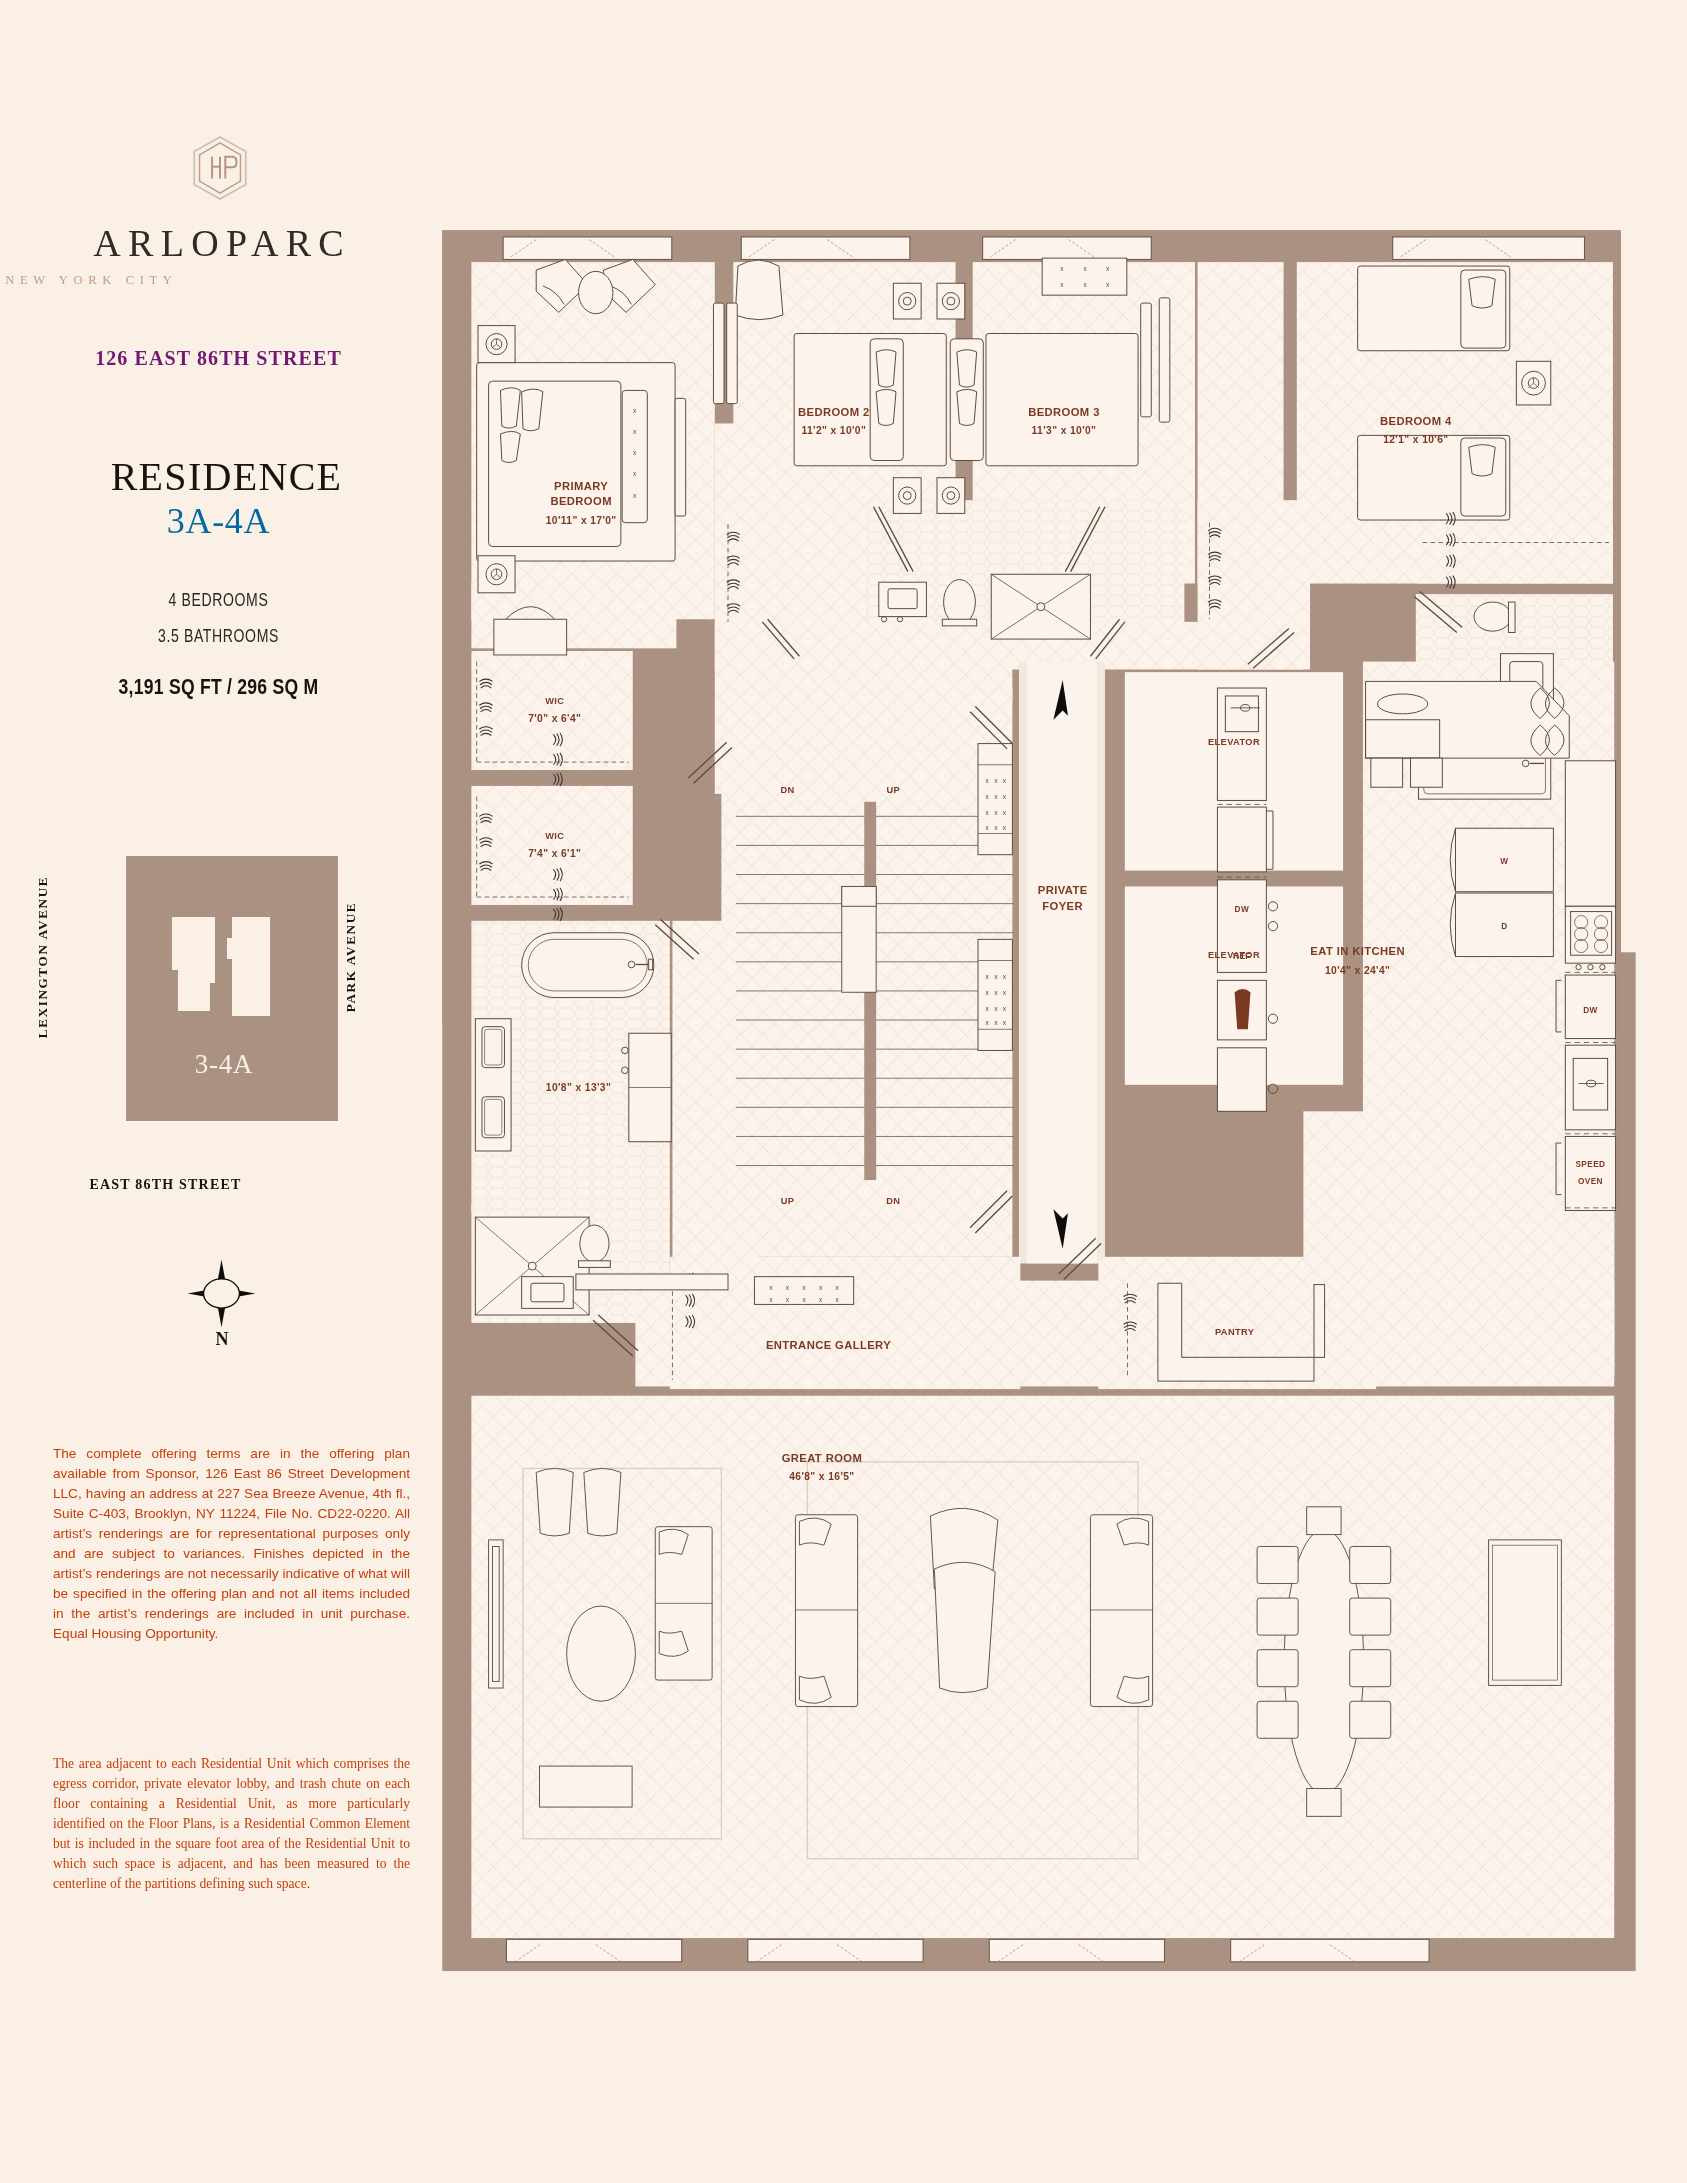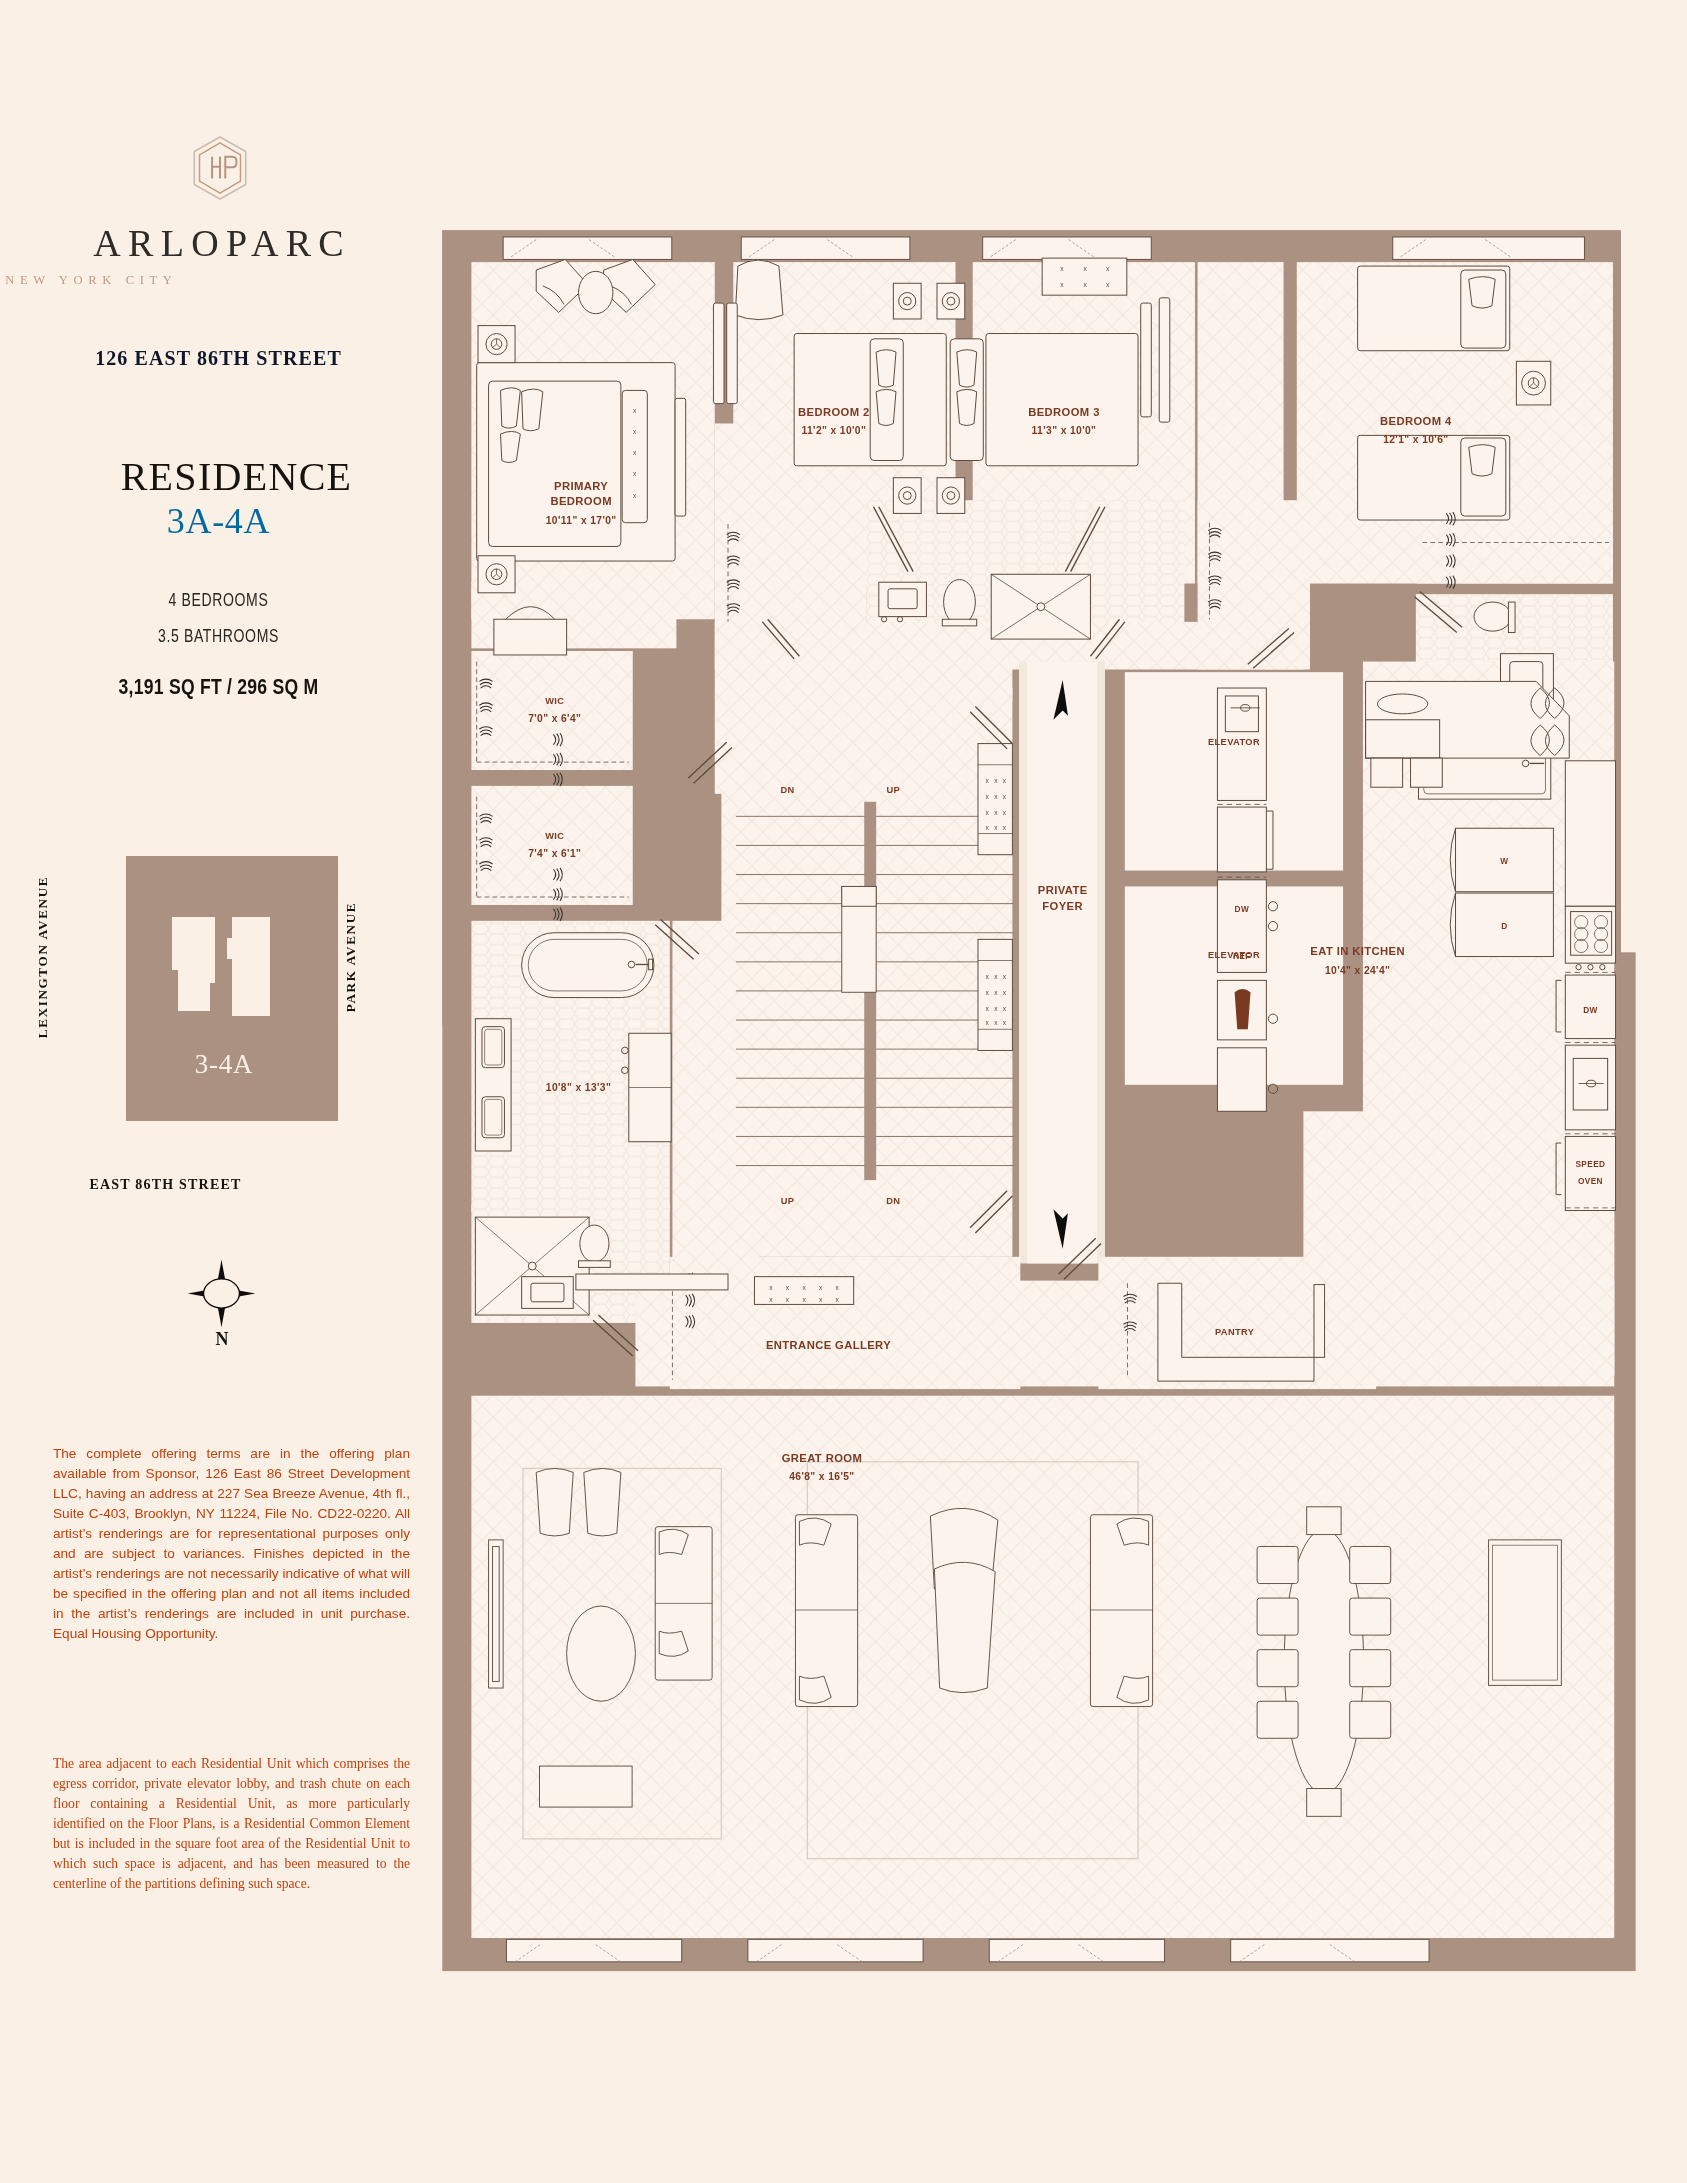--- a/index.html
+++ b/index.html
@@ -27,24 +27,24 @@
     text-indent:7.3px;
   }
   #brand-sub {
     position:absolute; left:0; top:237px; width:437px; text-align:left;
     font-family:"Liberation Serif", serif;
     font-size:12.6px; letter-spacing:5.6px; color:#c09a84; text-indent:5.3px;
   }
   #address-line {
     position:absolute; left:0; top:311px; width:437px; text-align:center;
     font-family:"Liberation Serif", serif; font-weight:700;
-    font-size:20px; letter-spacing:1.1px; color:#0f172a;
+    font-size:20px; letter-spacing:1.1px; color:#701a75;
   }
   #residence-word {
-    position:absolute; left:18px; top:417px; width:437px; text-align:center;
+    position:absolute; left:8px; top:417px; width:437px; text-align:center;
     font-family:"Liberation Serif", serif; font-size:40px; letter-spacing:1.3px; color:#17140f;
   }
   #residence-unit {
     position:absolute; left:0; top:464px; width:437px; text-align:center;
     font-family:"Liberation Serif", serif; font-size:36px; letter-spacing:0.7px; color:#0369a1;
   }
   #beds-line, #baths-line {
     position:absolute; left:0; width:437px; text-align:center;
     font-family:"Liberation Sans", sans-serif;
     font-size:18px; letter-spacing:0.8px; color:#2a2622; font-weight:400;

